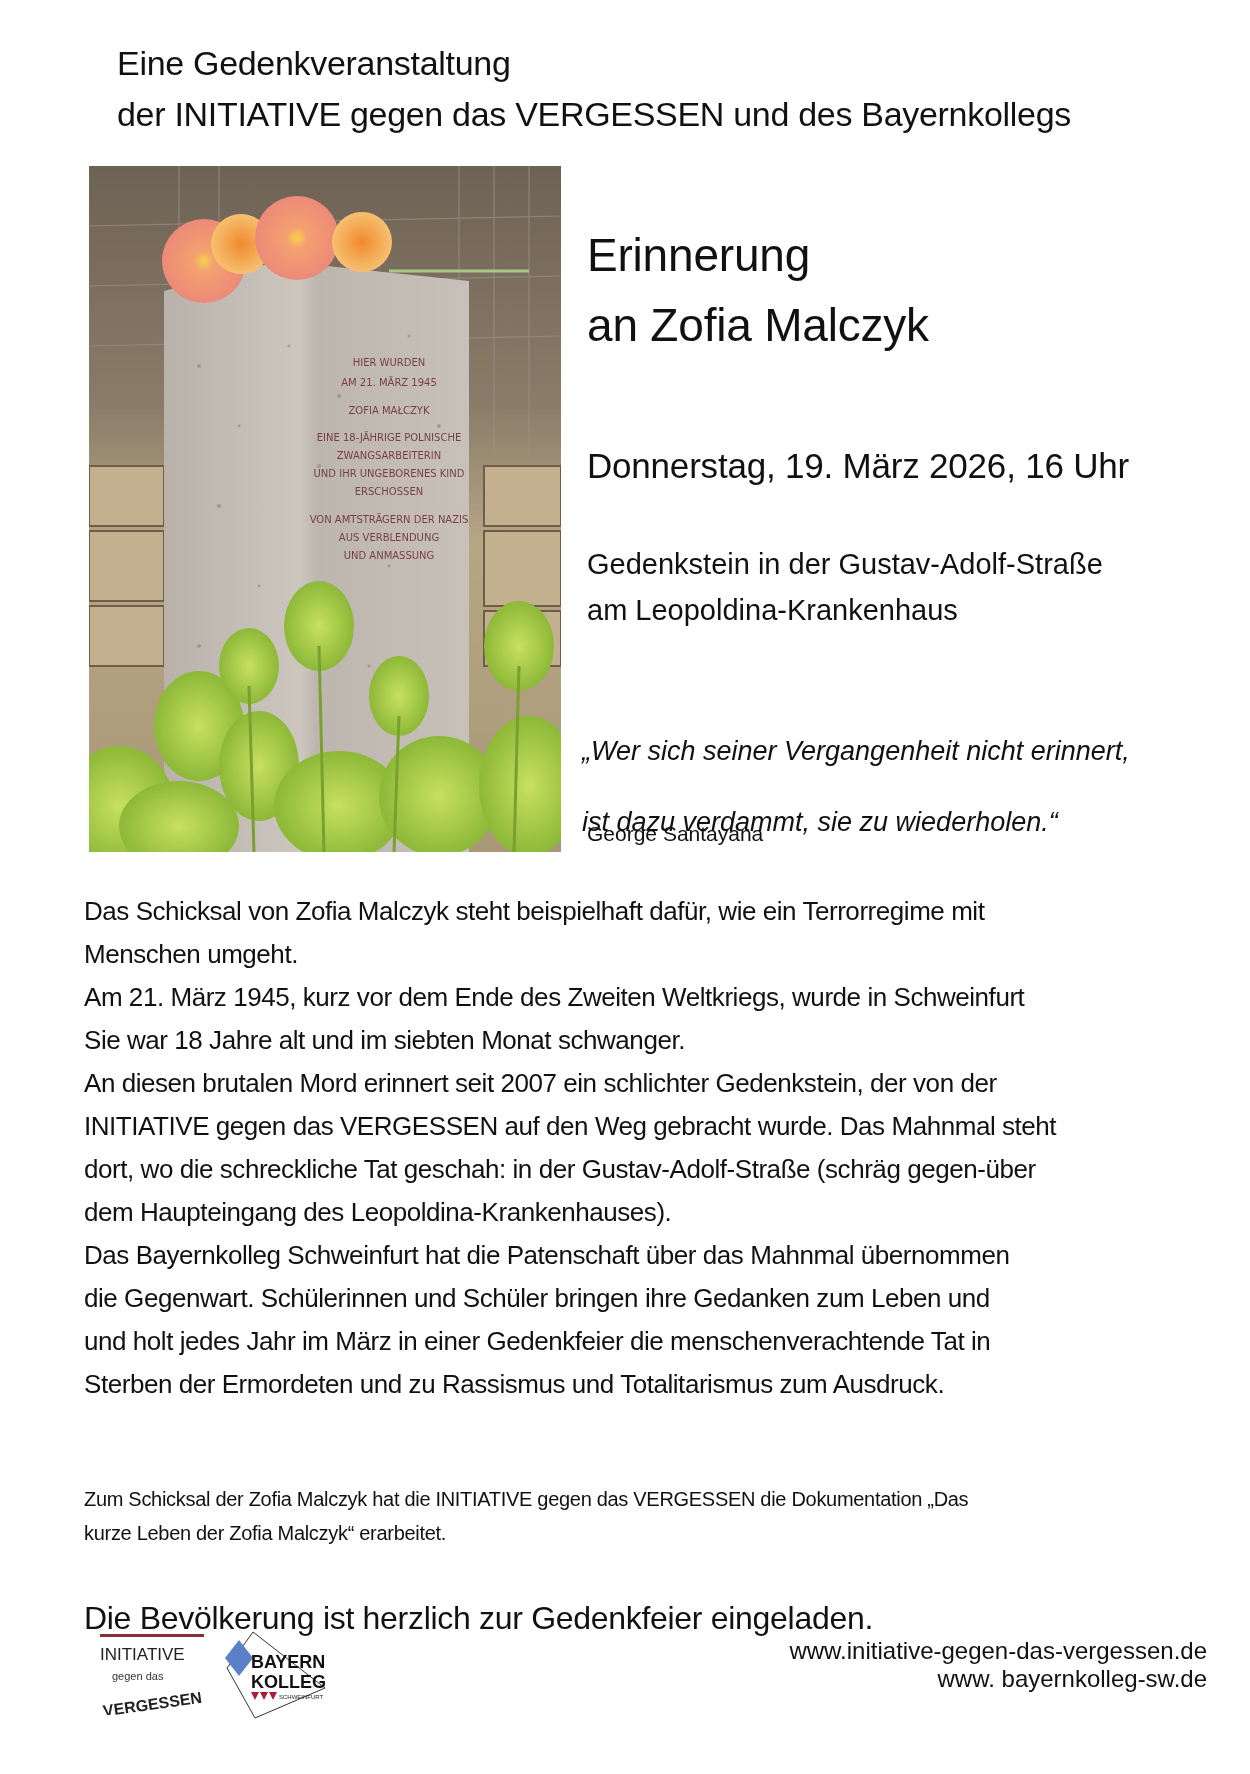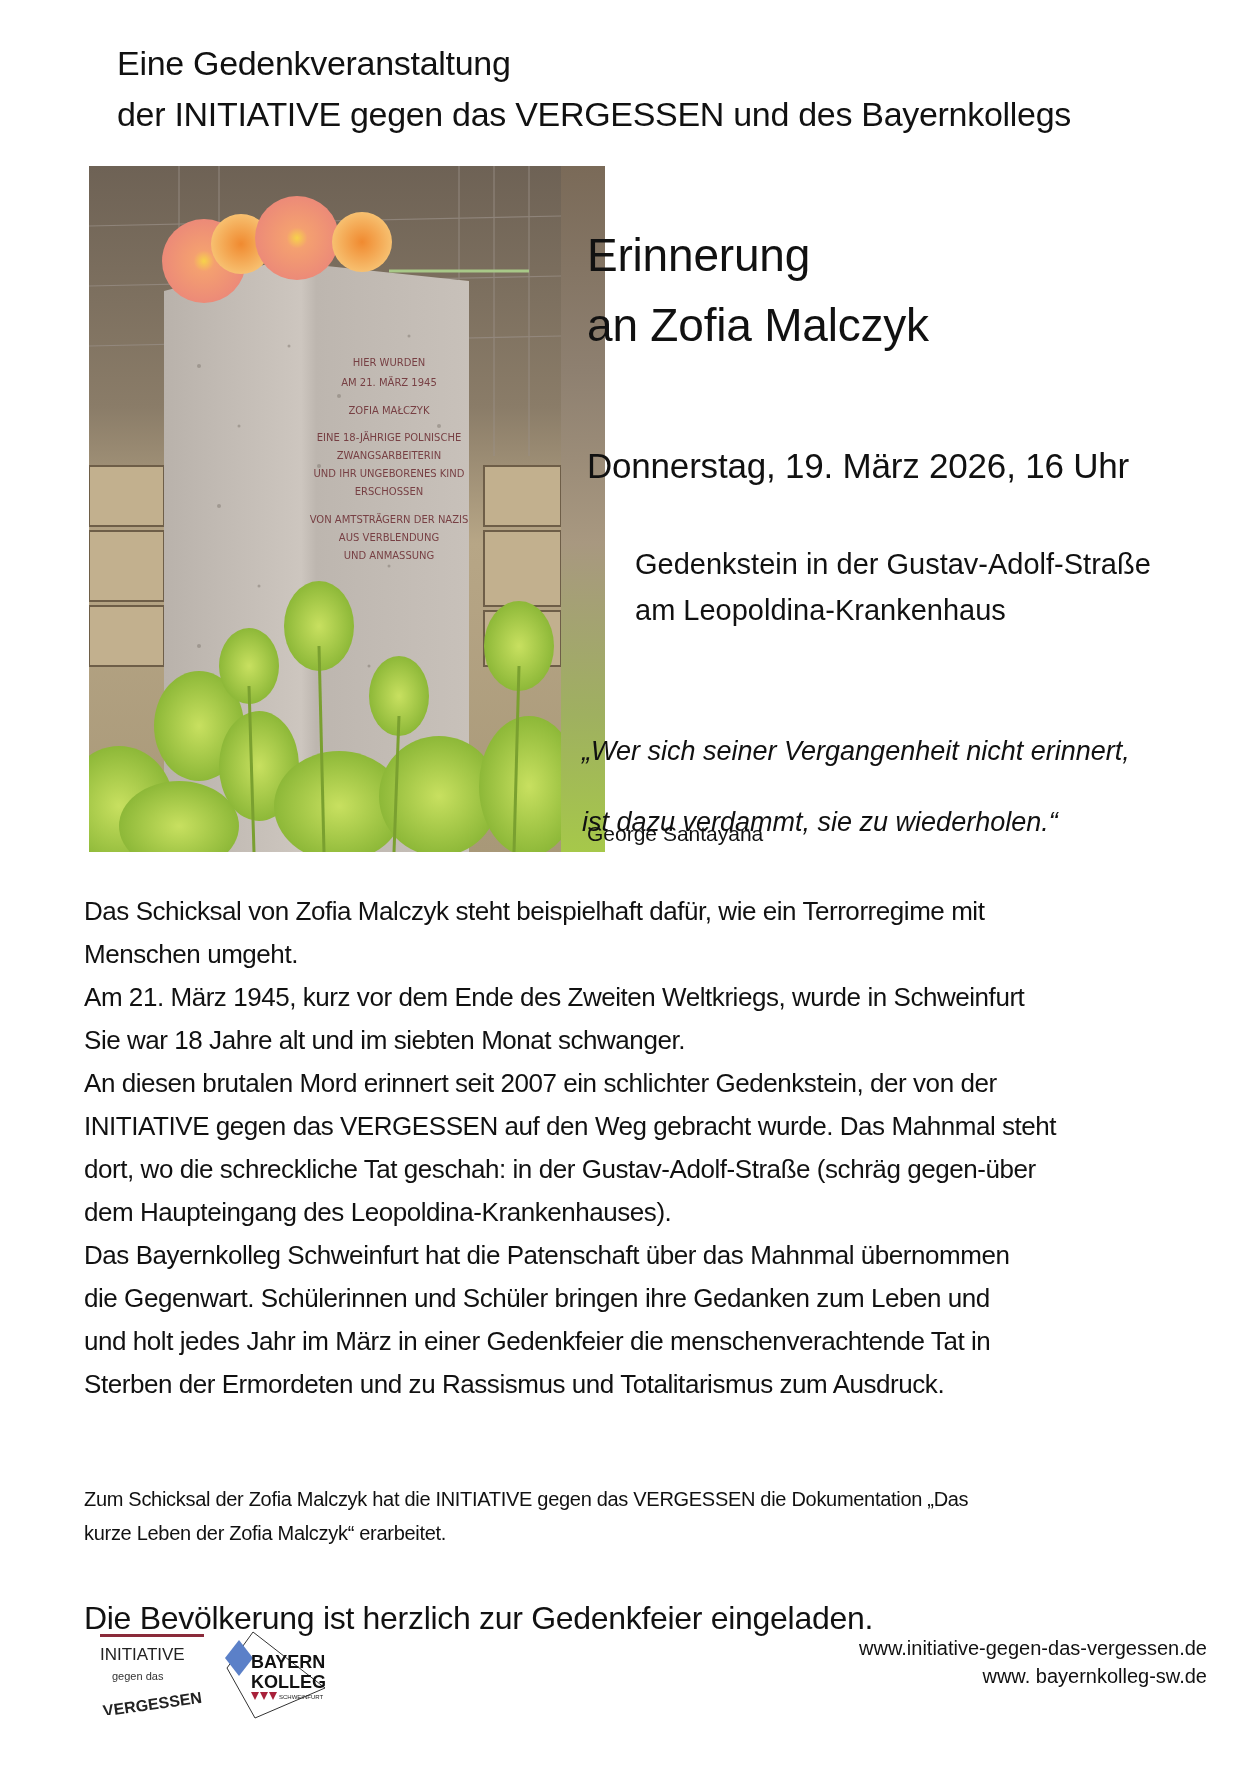--- a/index.html
+++ b/index.html
@@ -4,49 +4,49 @@
 <style>
   html, body { margin: 0; padding: 0; background: #ffffff; }
   body { width: 1250px; height: 1774px; position: relative; overflow: hidden;
          font-family: "Liberation Sans", "DejaVu Sans", sans-serif; color: #111; }
   .abs { position: absolute; white-space: nowrap; }
 
   .header-line { left: 86px; font-size: 34px; letter-spacing: -0.3px; margin-left: 31px; }
   .hl1 { top: 44px; }
   .hl2 { top: 95px; }
 
-  .photo { position: absolute; left: 89px; top: 166px; width: 516px; height: 686px; overflow: hidden;
+  .photo { position: absolute; left: 89px; top: 166px; width: 472px; height: 686px; overflow: hidden;
            background: linear-gradient(180deg, #7a6a58 0%, #8e8070 30%, #a89880 55%, #9fb060 80%, #a6c84a 100%); }
   .photo svg { display: block; }
 
   .title { left: 587px; font-size: 46px; letter-spacing: -0.2px; }
   .t1 { top: 228px; }
   .t2 { top: 298px; }
   .date { left: 587px; top: 446px; font-size: 35px; letter-spacing: -0.2px; }
-  .loc { left: 587px; font-size: 29px; margin-left: 48px; }
+  .loc { left: 587px; font-size: 29px; }
   .loc1 { top: 548px; }
   .loc2 { top: 594px; }
 
   .quote { left: 582px; font-size: 27px; font-style: italic; }
   .q1 { top: 736px; }
   .q2 { top: 778px; margin-top: 29px; }
   .author { left: 587px; top: 822px; font-size: 21px; }
 
   .body-text { position: absolute; left: 84px; top: 890px; width: 1140px; font-size: 26px; line-height: 43px;
                letter-spacing: -0.45px; }
   .body-text div { white-space: nowrap; }
 
   .note { position: absolute; left: 84px; top: 1482px; width: 1140px; font-size: 20px; line-height: 34px; letter-spacing: -0.3px; }
   .note div { white-space: nowrap; }
   .invite { left: 84px; top: 1560px; font-size: 32px; letter-spacing: -0.3px; margin-top: 40px; }
 
   .logo-ini { position: absolute; left: 100px; top: 1630px; width: 110px; height: 85px; }
   .logo-bk { position: absolute; left: 225px; top: 1628px; width: 115px; height: 92px; }
 
-  .url { right: 43px; font-size: 20px; text-align: right; }
+  .url { right: 43px; font-size: 24px; text-align: right; }
   .u1 { top: 1637px; }
   .u2 { top: 1665px; }
 </style>
 </head>
 <body>
 
 <div class="abs header-line hl1">Eine Gedenkveranstaltung</div>
 <div class="abs header-line hl2">der INITIATIVE gegen das VERGESSEN und des Bayernkollegs</div>
 
 <div class="photo">

